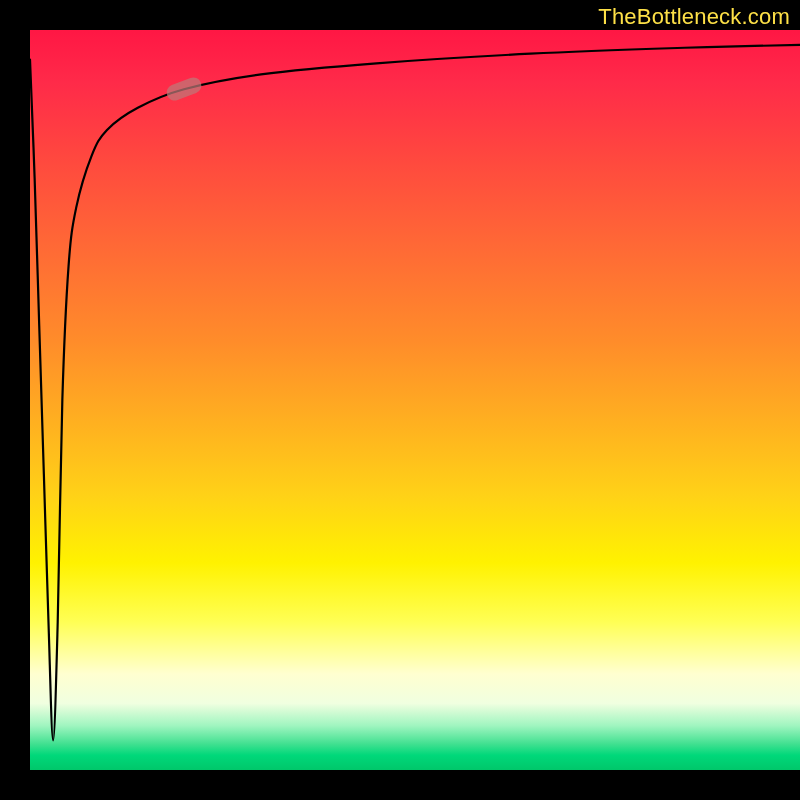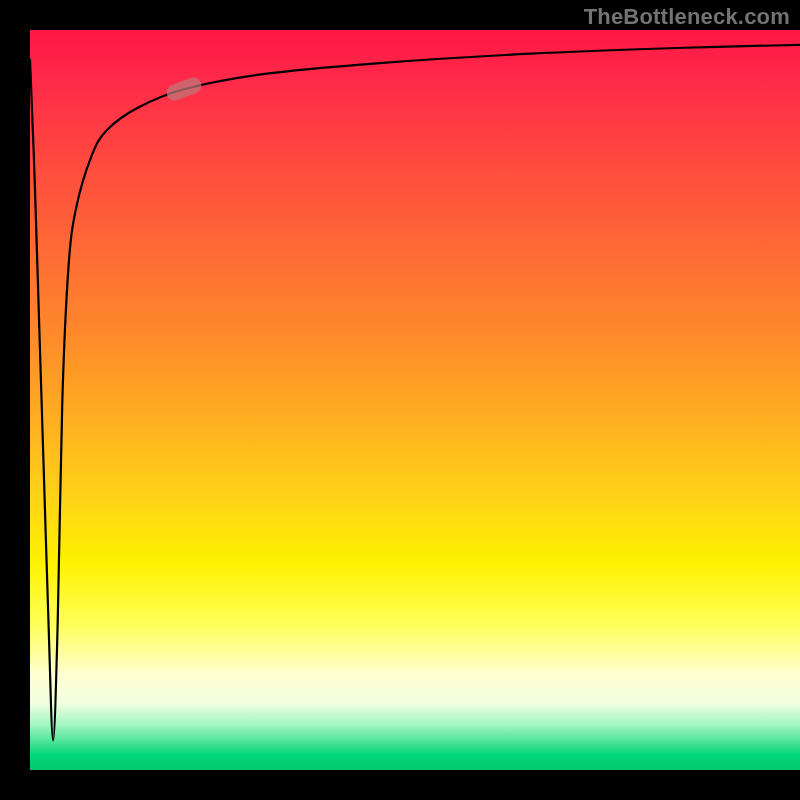--- a/index.html
+++ b/index.html
@@ -8,23 +8,23 @@
     height: 800px;
     background: #000;
     position: relative;
     font-family: Arial, Helvetica, sans-serif;
     overflow: hidden;
   }
   .watermark {
     position: absolute;
     top: 4px;
     right: 10px;
-    color: #737373;
+    color: #fde047;
     font-size: 22px;
-    font-weight: bold;
+    font-weight: normal;
     z-index: 10;
     letter-spacing: 0.2px;
   }
   .plot-area {
     position: absolute;
     left: 30px;
     top: 30px;
     width: 770px;
     height: 740px;
     background: linear-gradient(to bottom,

